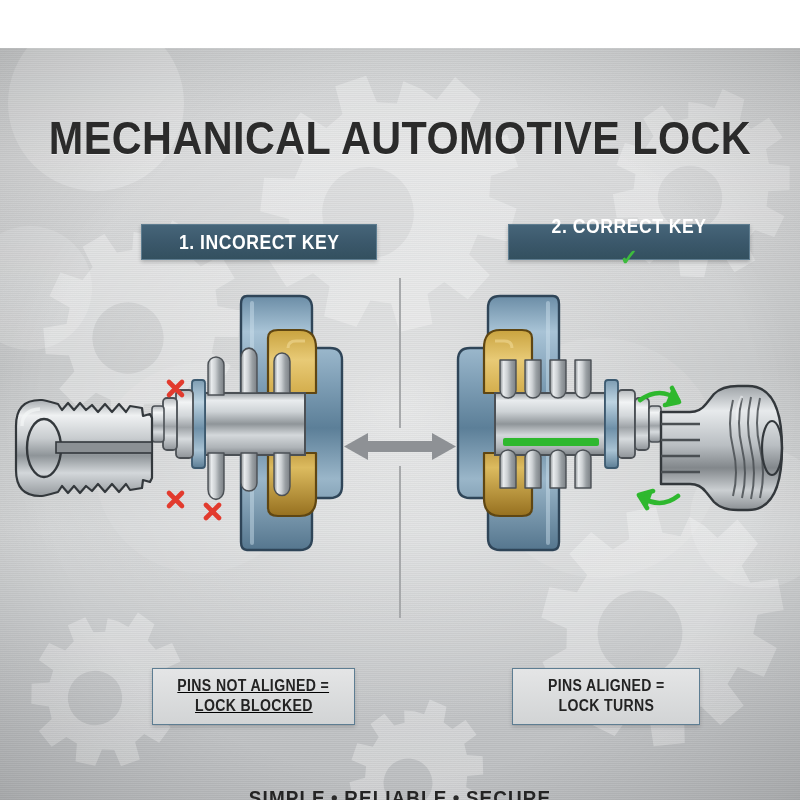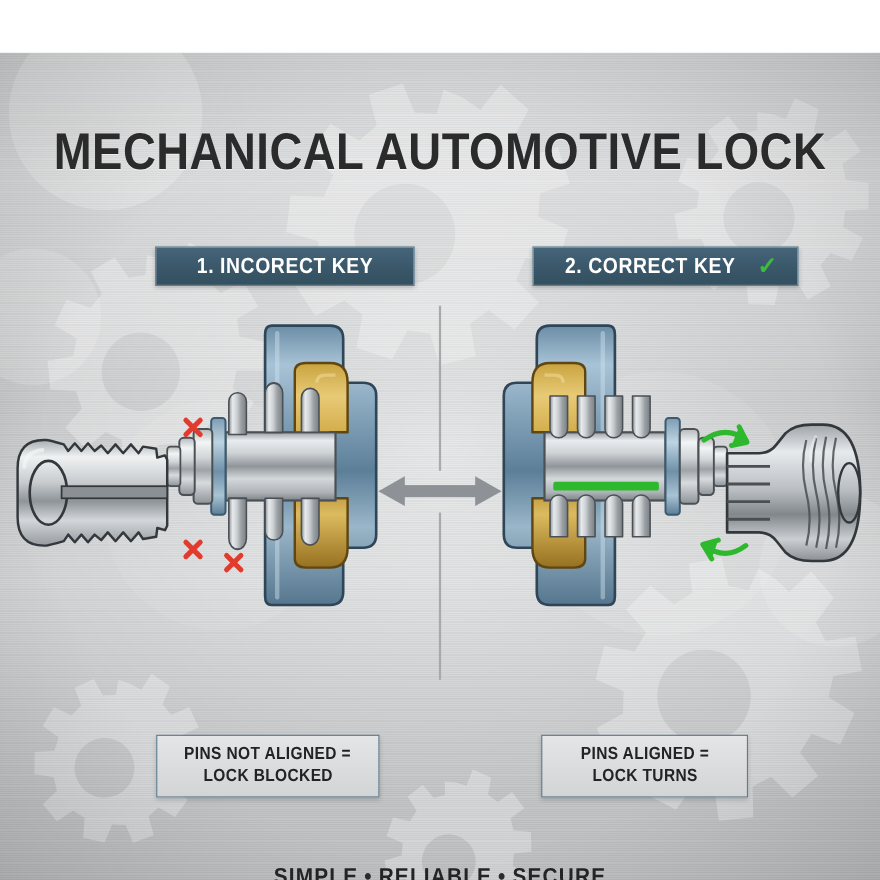--- a/index.html
+++ b/index.html
@@ -65,21 +65,21 @@
   .step-head .lbl {
     color: #ffffff;
     font-size: 20px;
     font-weight: bold;
     letter-spacing: .6px;
     transform: scaleX(0.88);
     white-space: nowrap;
   }
   .check { color: #3dbb3d; font-size: 22px; font-weight: bold; line-height: 1; }
   #head-left  { left: 141px; top: 176px; width: 178px; }
-  #head-right { left: 484px; top: 176px; width: 184px; }
+  #head-right { left: 508px; top: 176px; width: 184px; flex-direction: column; }
 
   
   .divider { position: absolute; left: 399px; width: 2px; background: #a7a9ab; }
   #div-top { top: 230px; height: 150px; }
   #div-bot { top: 418px; height: 152px; }
 
   
   .caption {
     position: absolute;
     display: flex; flex-direction: column;
@@ -91,22 +91,22 @@
   }
   .caption span {
     color: #232323;
     font-size: 16px;
     font-weight: bold;
     letter-spacing: .4px;
     transform: scaleX(0.88);
     white-space: nowrap;
     line-height: 1.28;
   }
-  #cap-left  { left: 142px; top: 620px; width: 173px; }
-  #cap-right { left: 492px; top: 620px; width: 158px; align-items: center; }
+  #cap-left  { left: 152px; top: 620px; width: 173px; text-decoration: underline; }
+  #cap-right { left: 512px; top: 620px; width: 158px; align-items: center; }
 
   
   .footer {
     position: absolute; top: 738px; left: 0; width: 800px;
     text-align: center;
     font-size: 21px; font-weight: bold;
     letter-spacing: 1.2px;
     color: #242424;
     transform: scaleX(0.9);
     white-space: nowrap;

